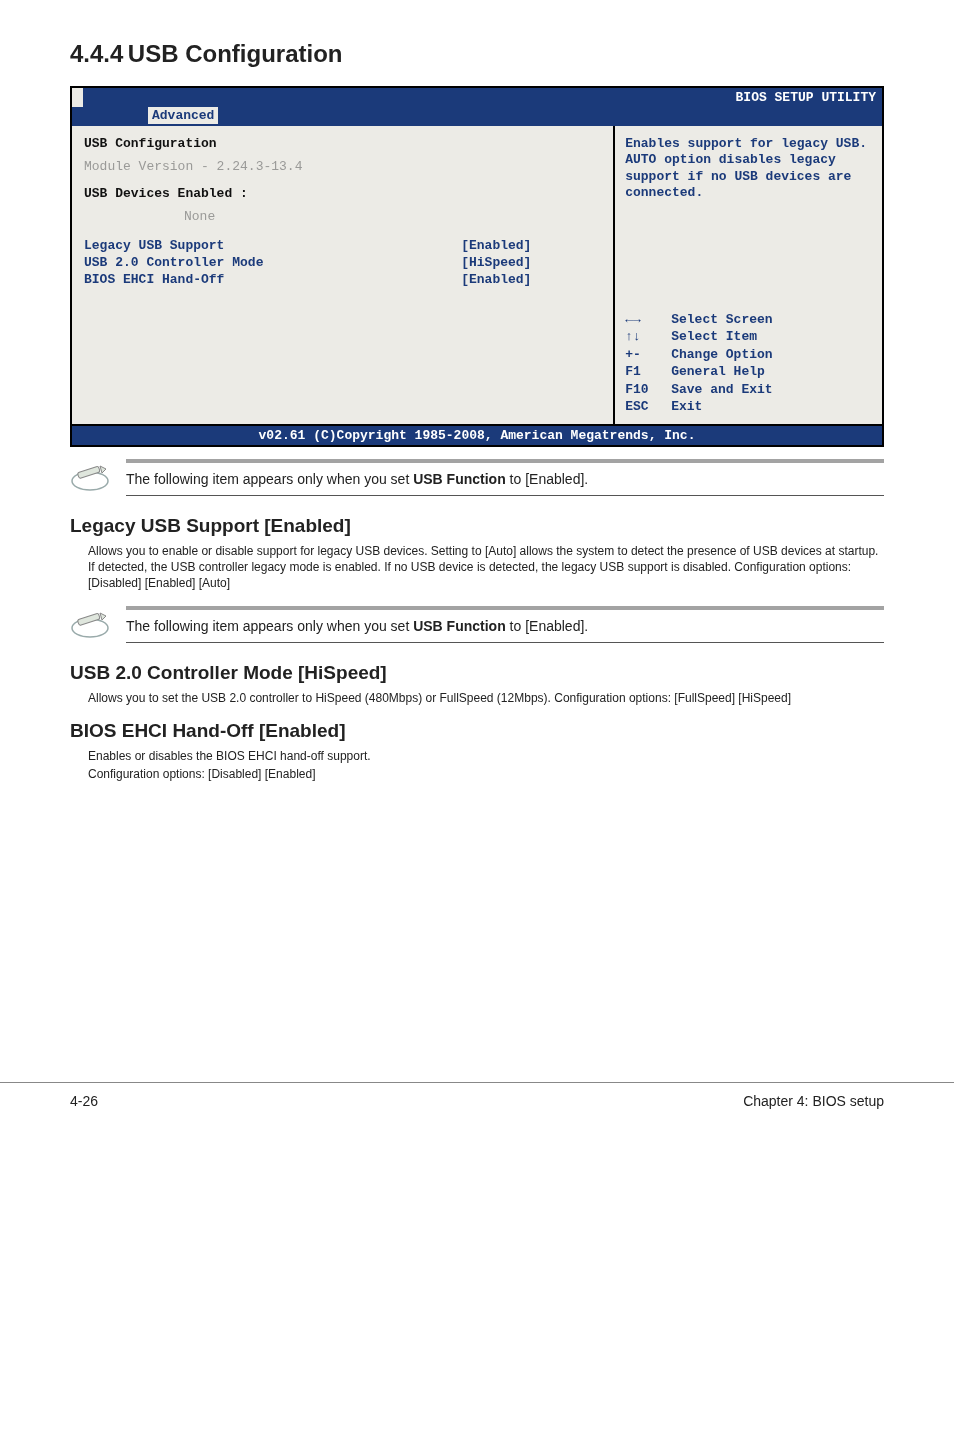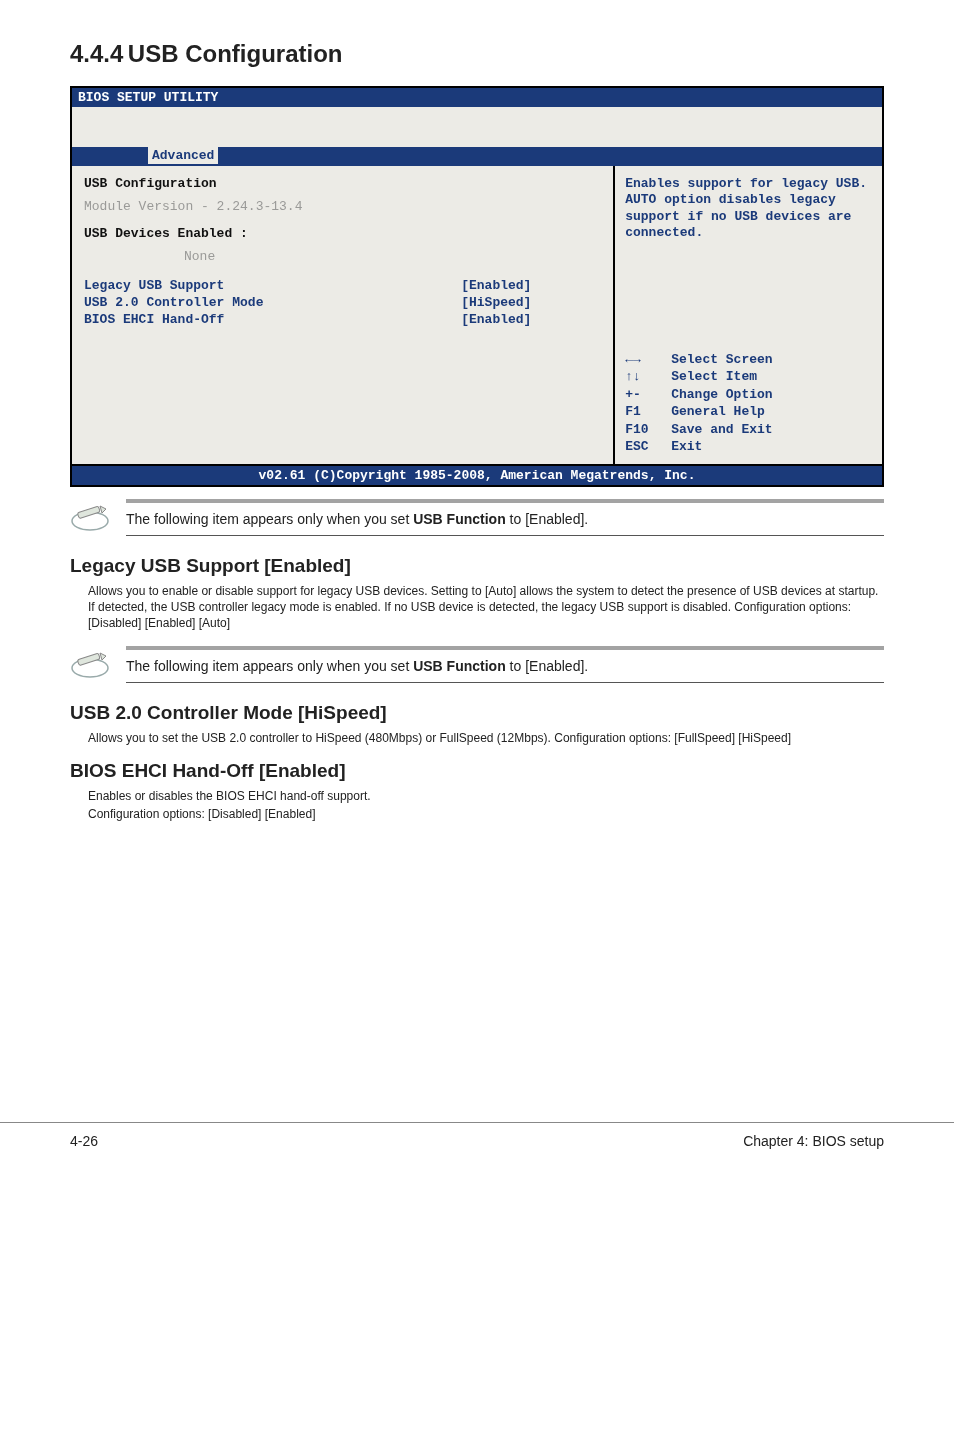--- a/index.html
+++ b/index.html
@@ -36,21 +36,22 @@
     position: relative;
   }
   .bios-bar {
     background: #1b3a7a;
     color: #fff;
     padding: 2px 6px;
     font-weight: bold;
     position: relative;
   }
   .bios-bar-center {
-    text-align: left;
+    text-align: right;
+    margin-left: 11px;
   }
   .tab-label {
     background: #ecebe6;
     color: #1b3a7a;
     padding: 1px 4px;
     display: inline-block;
     margin-left: 70px;
   }
   .bios-body {
     display: flex;
@@ -153,21 +154,21 @@
 
   <div class="section-title-line">
     <span class="section-num">4.4.4</span>
     <span class="section-title">USB Configuration</span>
   </div>
 
   <div class="bios-box">
     <div class="bios-bar bios-bar-center">
       <span>BIOS SETUP UTILITY</span>
     </div>
-    <div class="bios-bar" style="padding:0 0 2px 6px;margin-top:40px;">
+    <div class="bios-bar" style="padding:0 0 2px 6px;">
       <span class="tab-label">Advanced</span>
     </div>
     <div class="bios-body">
       <div class="bios-left">
         <div class="section-hd">USB Configuration</div>
         <div class="grey-line">Module Version - 2.24.3-13.4</div>
         <div class="spacer-big"></div>
         <div class="section-hd" style="font-weight:bold;color:#111;">USB Devices Enabled :</div>
         <div class="grey-line" style="margin-left:100px;">None</div>
         <div class="spacer-big"></div>

